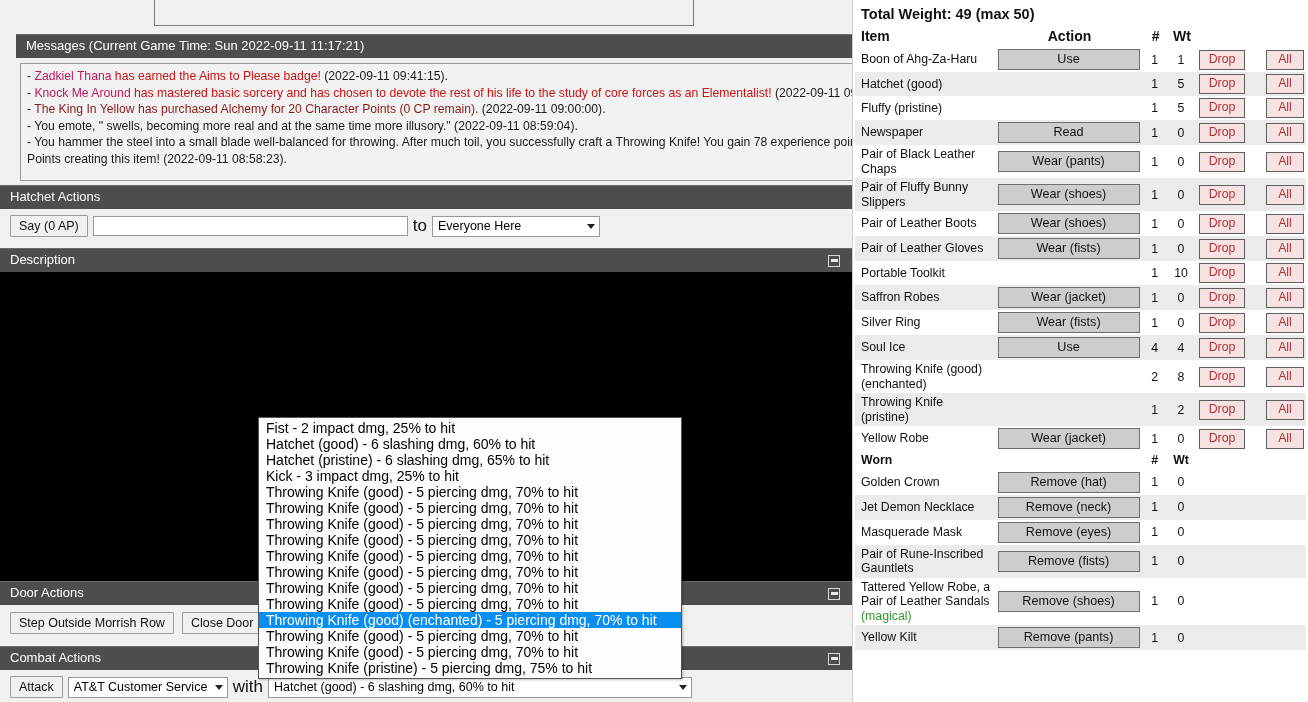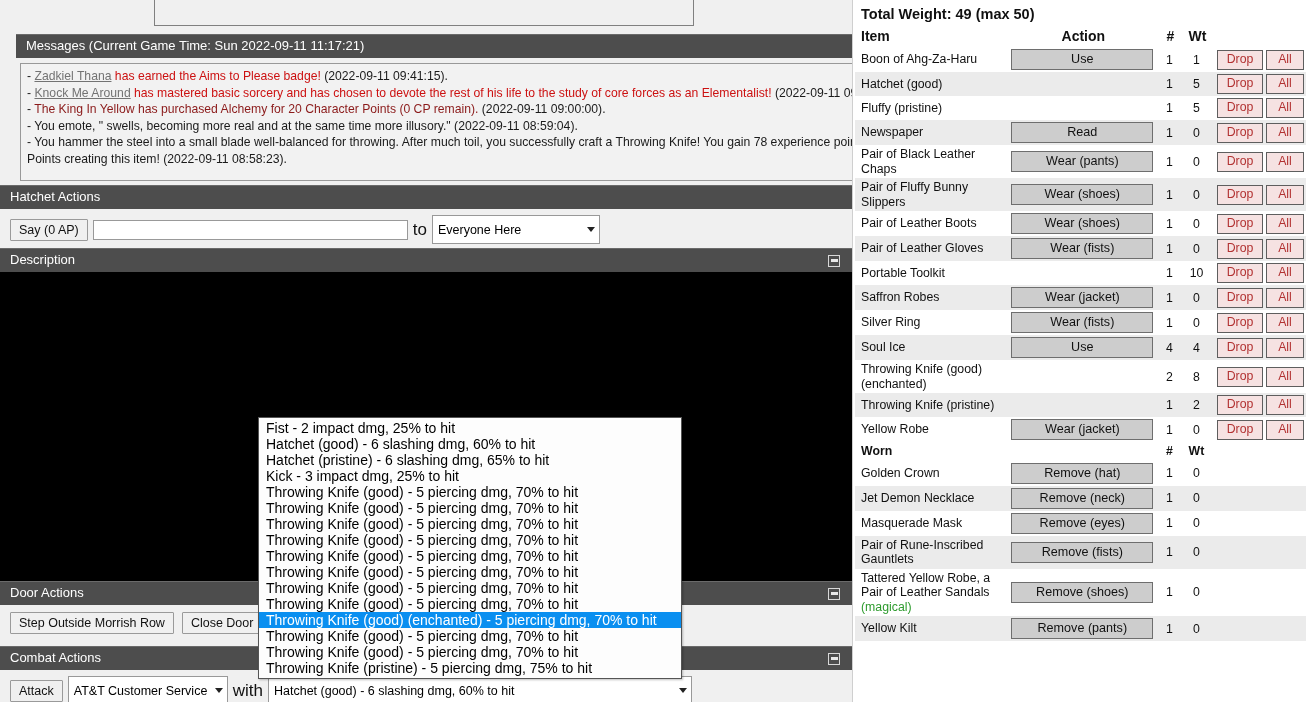--- a/index.html
+++ b/index.html
@@ -49,21 +49,21 @@
     border: 1px solid #999;
     background: #f2f2f2;
     overflow: hidden;
     position: relative;
     padding: 4px 20px 0 6px;
   }
   .msg-line { line-height: 16.5px; font-size: 12.2px; white-space: normal; }
   .msg-red { color: #cc1111; }
   .msg-dark { color: #8b1a1a; }
   .msg-black { color: #1a1a1a; }
-  .msg-name { color: #737373; text-decoration: underline; font-weight: normal; }
+  .msg-name { color: #be185d; font-weight: normal; }
   .scrollbar {
     position: absolute; right: 0; top: 0; width: 15px; height: 100%;
     background: #f2f2f2; border-left: 1px solid #cfcfcf;
   }
   .scroll-arrow { width: 15px; height: 14px; display:flex;align-items:center;justify-content:center;background:#eee; }
   .scroll-arrow .tri { width:0;height:0;border-left:4px solid transparent;border-right:4px solid transparent; }
   .tri-up { border-bottom: 5px solid #5a5a5a; }
   .tri-down { border-top: 5px solid #5a5a5a; }
   .scroll-thumb { position:absolute; left:2px; top:16px; width: 11px; height: 52px; background: #b3b3b3; border: 1px solid #9a9a9a; }
   .scroll-arrow.bottom { position:absolute; bottom:0; left:0; }
@@ -155,32 +155,32 @@
     font-size: 12.6px; color: #111; padding: 2px 0 3px 0;
     text-align: center; line-height: 14px;
   }
   .drop-btn, .all-btn {
     display: inline-block;
     background: #f6e2e2; border: 1px solid #5e5e5e;
     color: #b23232; font-size: 12.3px;
     padding: 1px 0 2px 0; text-align: center; line-height: 15px;
   }
   .drop-btn { width: 46px; }
-  .all-btn { width: 38px; margin-left: 3px; }
+  .all-btn { width: 38px; margin-left: 21px; }
   .magical { color: #2e9b2e; }
   .sect-head td { font-size: 14px; font-weight: bold; padding-top: 5px; padding-bottom: 3px; }
   .hashhdr { text-align: center; font-weight: bold; font-size: 14px; }
   .caret {
     display:inline-block; width:0;height:0;
     border-left:4px solid transparent;border-right:4px solid transparent;border-top:5px solid #222;
     margin-left:5px; vertical-align: middle;
   }
   .selbox {
     display: inline-flex; align-items:center; justify-content: space-between;
-    border: 1px solid #999; background:#fff; height: 29px; padding: 0 4px 0 5px;
+    border: 1px solid #999; background:#fff; height: 21px; padding: 0 4px 0 5px;
     font-size: 12.5px;
   }
 </style>
 </head>
 <body>
 
 <div id="root">
 
   <div id="left">
 

